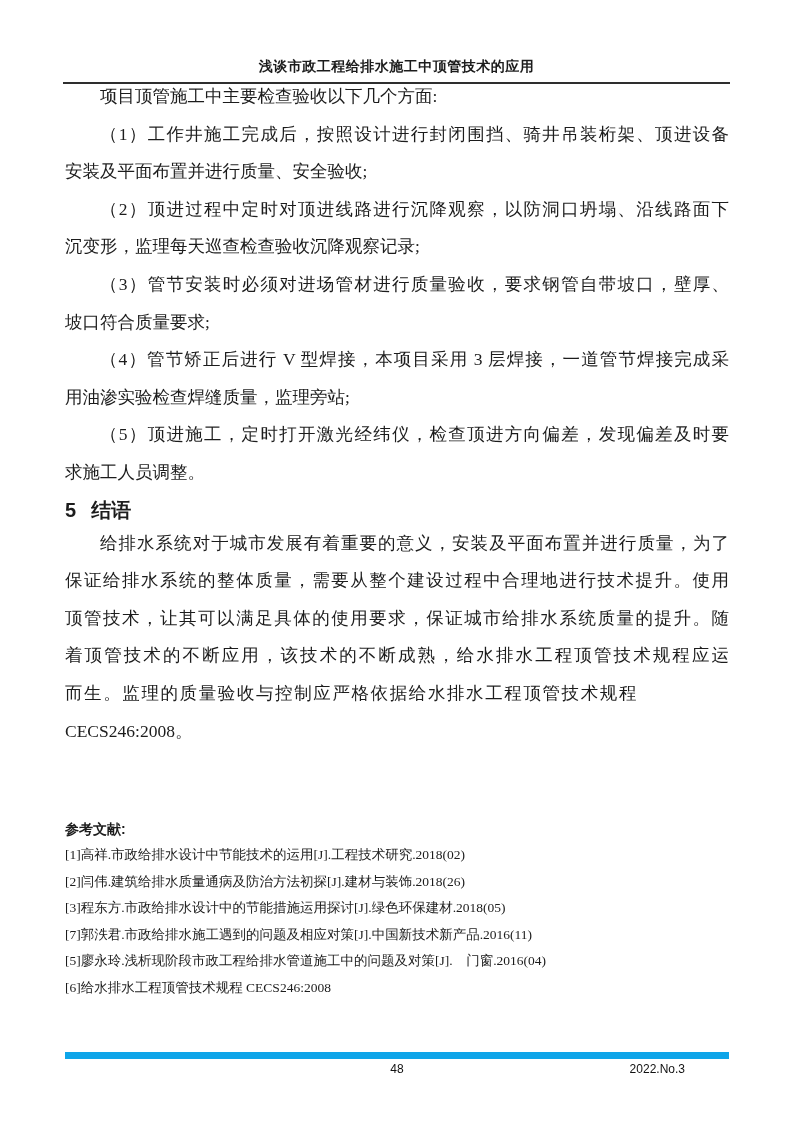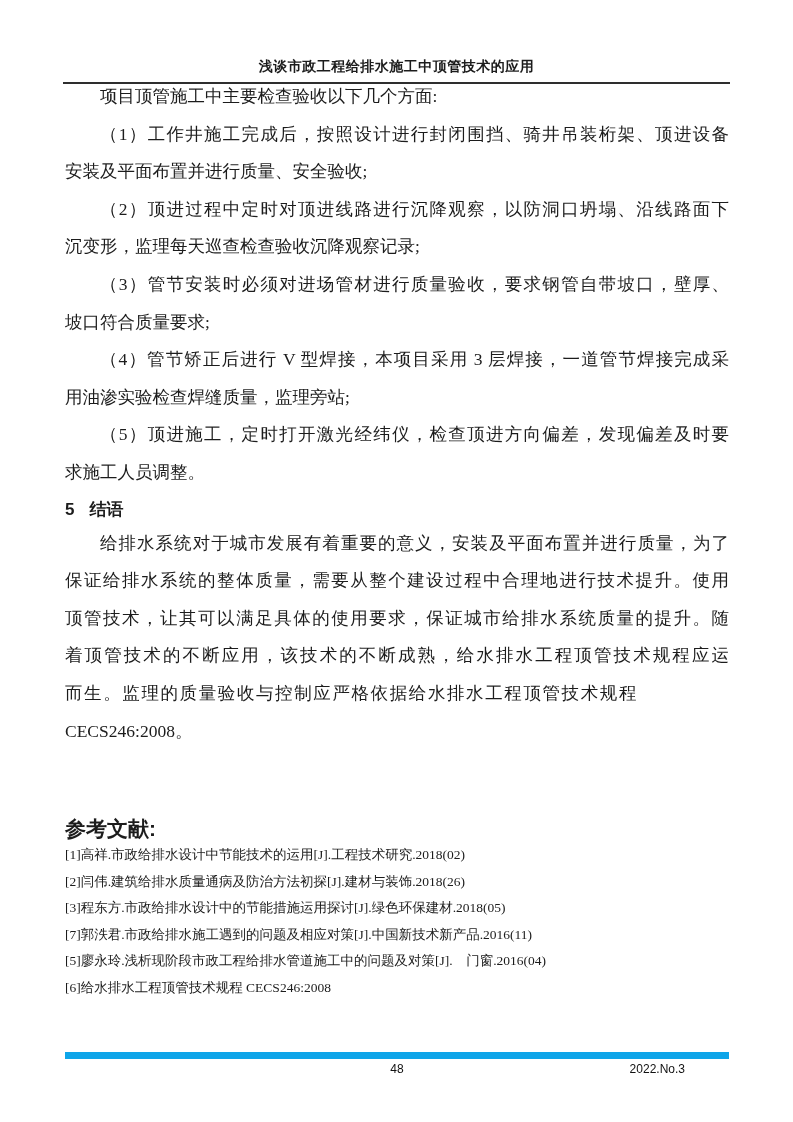--- a/index.html
+++ b/index.html
@@ -25,28 +25,28 @@
   }
   
   .main { position:absolute; top:78px; left:65px; width:664px; }
   .line { font-size:17.5px; line-height:37.6px; }
   .line.first { padding-left:35px; }
   .line.fill { text-align:justify; text-align-last:justify; }
   .line.spaced { letter-spacing:1.6px; }
   .section-heading {
     margin:3px 0 0 0; padding:0;
     font-family:"Liberation Sans","DejaVu Sans",sans-serif;
-    font-weight:bold; font-size:17px; line-height:30px;
+    font-weight:bold; font-size:20px; line-height:30px;
   }
   .section-heading .sec-num { margin-right:15px; }
   
   .refs { margin-top:66px; }
   .refs-heading {
     font-family:"Liberation Sans","DejaVu Sans",sans-serif;
-    font-weight:bold; font-size:21px; line-height:26px;
+    font-weight:bold; font-size:14px; line-height:26px;
   }
   .ref-line { font-size:13.5px; line-height:26.5px; white-space:pre; }
   
   .footer {
     position:absolute; top:1052px; left:65px; right:64px; height:30px;
     border-top:7px solid #0ea5e9;
     font-family:"Liberation Sans","DejaVu Sans",sans-serif;
     font-size:12px; color:#111;
   }
   .page-num { position:absolute; top:3px; left:50%; transform:translateX(-50%); }

